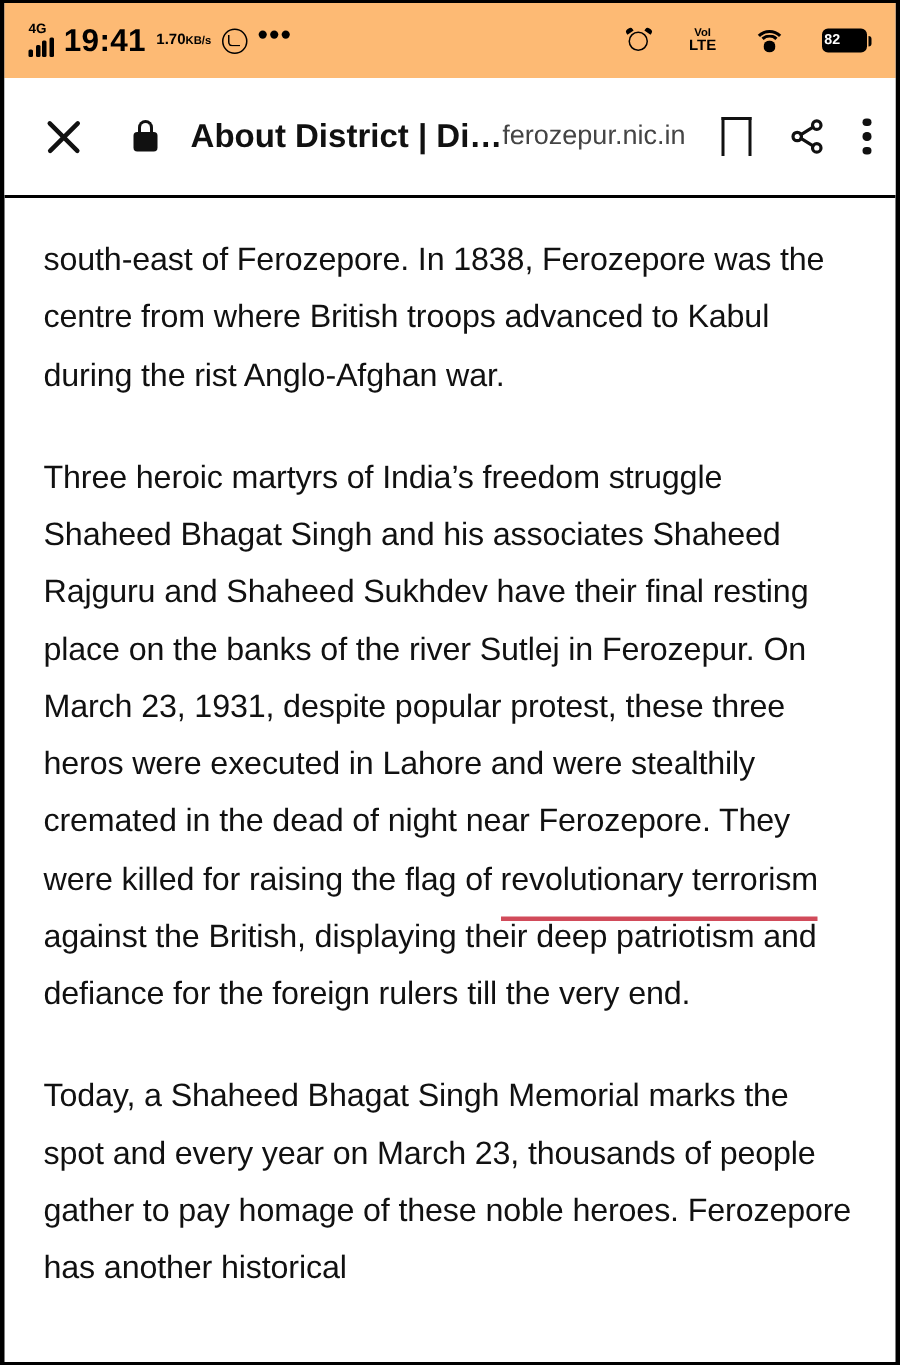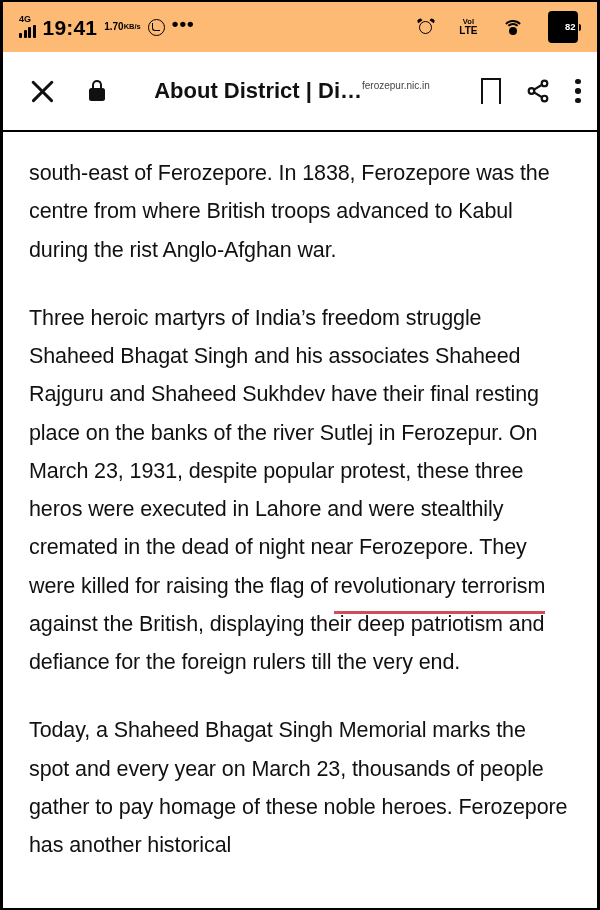--- a/index.html
+++ b/index.html
@@ -174,26 +174,26 @@
     width: 4px; height: 4px;
     background: #000;
     border-radius: 50%;
     transform: translateX(-50%);
   }
   .battery {
     display: flex;
     align-items: center;
   }
   .battery .shell {
-    width: 30px; height: 32px;
+    width: 30px; height: 16px;
     border: 2px solid #000;
     border-radius: 4px;
     display: flex;
     align-items: center;
-    justify-content: flex-end;
+    justify-content: flex-start;
     box-sizing: border-box;
     background: #000;
   }
   .battery .shell span {
     color: #fff;
     font-size: 9.5px;
     font-weight: bold;
     line-height: 1;
   }
   .battery .tip {
@@ -264,21 +264,21 @@
   }
   .site-title {
     font-size: 22px;
     font-weight: bold;
     color: #111;
     white-space: nowrap;
     overflow: hidden;
     line-height: 1.25;
   }
   .site-url {
-    font-size: 10px;
+    font-size: 18px;
     color: #444;
     white-space: nowrap;
     overflow: hidden;
     line-height: 1.3;
     margin-top: 2px;
   }
 
   .tb-icons {
     display: flex;
     align-items: center;

